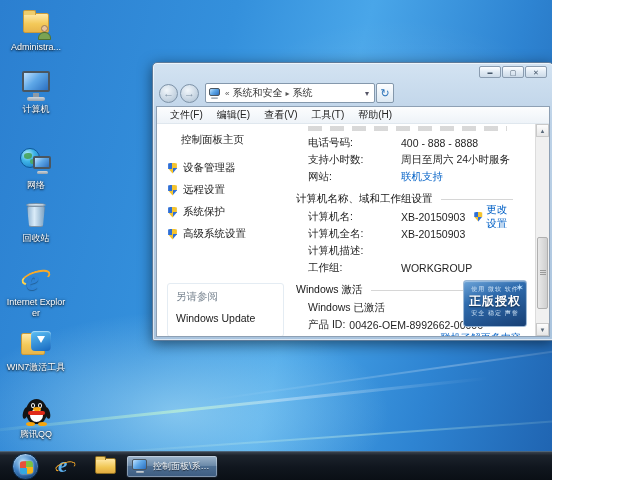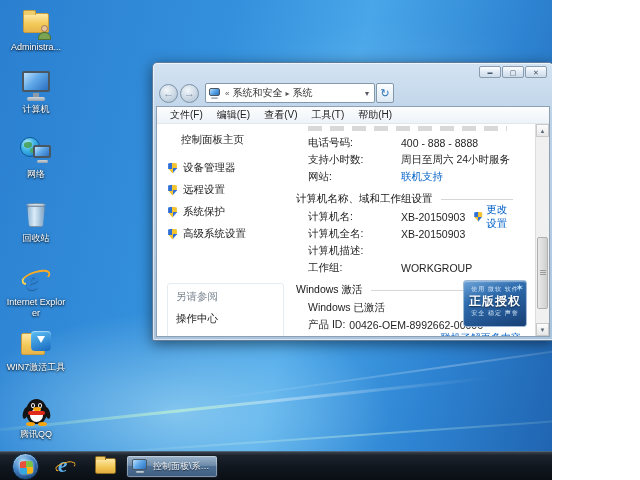--- a/index.html
+++ b/index.html
@@ -221,21 +221,21 @@
 
   <div class="dicon" style="left:5px; top:70px;">
     <div class="glyph monitor">
       <div class="mon-frame" style="left:3px; top:1px; width:28px; height:21px;"></div>
       <div class="mon-stand" style="left:14px; top:23px; width:6px; height:4px;"></div>
       <div class="mon-base" style="left:8px; top:27px; width:18px; height:4px;"></div>
     </div>
     <div class="lbl">计算机</div>
   </div>
 
-  <div class="dicon" style="left:5px; top:135px;">
+  <div class="dicon" style="left:5px; top:146px;">
     <div class="glyph">
       <div class="globe"></div>
       <div class="mon-frame" style="left:14px; top:10px; width:18px; height:13px;"></div>
       <div class="mon-base" style="left:18px; top:25px; width:11px; height:3px;"></div>
     </div>
     <div class="lbl">网络</div>
   </div>
 
   <div class="dicon" style="left:5px; top:199px;">
     <div class="glyph">
@@ -346,21 +346,20 @@
           <div class="sb-task">
             <div class="shield"></div>
             <span>系统保护</span>
           </div>
           <div class="sb-task">
             <div class="shield"></div>
             <span>高级系统设置</span>
           </div>
           <div class="sb-seealso">
             <div class="sb-sa-head">另请参阅</div>
-            <div class="sb-sa-item">操作中心</div>
             <div class="sb-sa-item">Windows Update</div>
 
           </div>
         </div>
 
         <div class="main">
           <div class="clip-row"></div>
 
           <div class="row">
             <span class="lbl">电话号码:</span>

